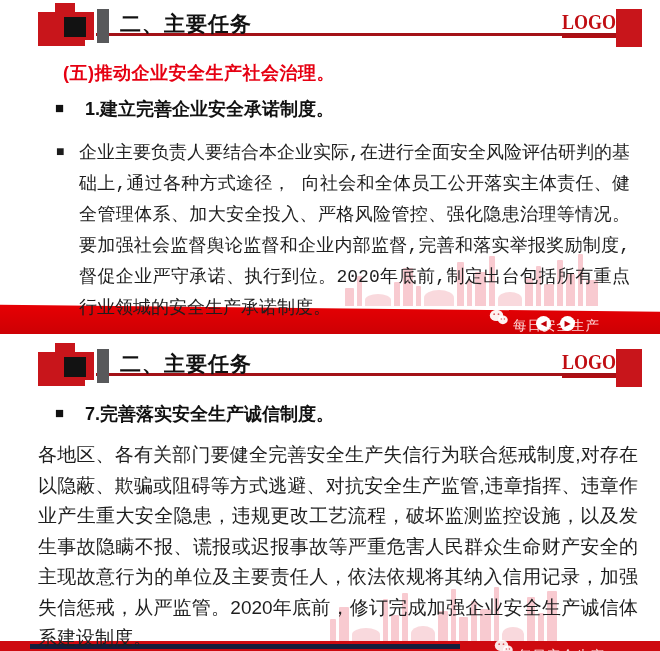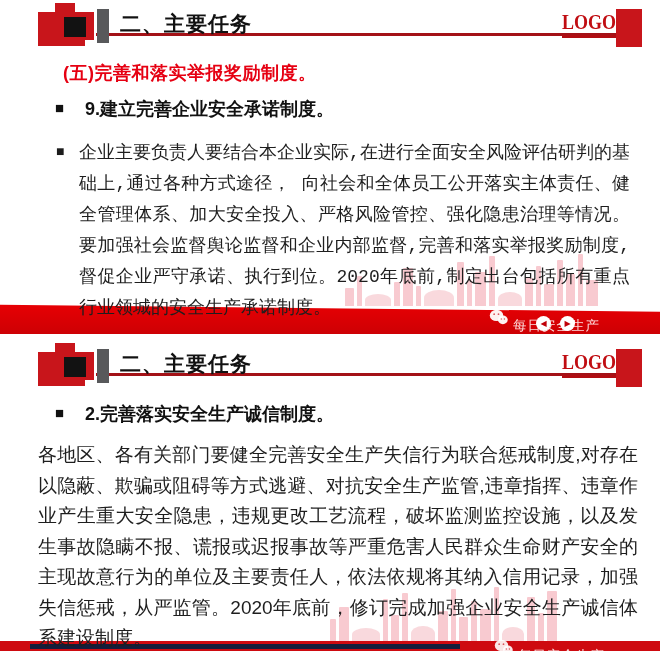--- a/index.html
+++ b/index.html
@@ -88,25 +88,25 @@
     <div class="blk-top"></div>
     <div class="blk-foot"></div>
     <div class="blk-black"></div>
     <div class="bar-gray"></div>
     <div class="hdr-line"></div>
     <div class="hdr-title">二、主要任务</div>
     <div class="logo">LOGO</div>
     <div class="logo-sq"></div>
   </div>
 
-  <div class="subtitle1">(五)完善和落实举报奖励制度。</div>
+  <div class="subtitle1">(五)推动企业安全生产社会治理。</div>
 
   <div class="item-row" id="item1">
     <span class="marker">■</span>
-    <span>9.建立完善企业安全承诺制度。</span>
+    <span>1.建立完善企业安全承诺制度。</span>
   </div>
 
   <div class="para" id="body1">
     <span class="marker">■</span>
     <span class="ptext">企业主要负责人要结合本企业实际,在进行全面安全风险评估研判的基础上,通过各种方式途径， 向社会和全体员工公开落实主体责任、健全管理体系、加大安全投入、严格风险管控、强化隐患治理等情况。要加强社会监督舆论监督和企业内部监督,完善和落实举报奖励制度,督促企业严守承诺、执行到位。2020年底前,制定出台包括所有重点行业领城的安全生产承诺制度。</span>
   </div>
 
   <div class="sky" id="sky1">
     <i style="width:9px;height:18px"></i>
       <i style="width:5px;height:30px"></i>
@@ -158,21 +158,21 @@
     <div class="blk-black"></div>
     <div class="bar-gray"></div>
     <div class="hdr-line"></div>
     <div class="hdr-title">二、主要任务</div>
     <div class="logo">LOGO</div>
     <div class="logo-sq"></div>
   </div>
 
   <div class="item-row" id="item2">
     <span class="marker">■</span>
-    <span>2.完善落实安全生产诚信制度。</span>
+    <span>7.完善落实安全生产诚信制度。</span>
   </div>
 
   <div class="para" id="body2">
     <span class="ptext">各地区、各有关部门要健全完善安全生产失信行为联合惩戒制度,对存在以隐蔽、欺骗或阻碍等方式逃避、对抗安全生产监管,违章指挥、违章作业产生重大安全隐患，违规更改工艺流程，破坏监测监控设施，以及发生事故隐瞒不报、谎报或迟报事故等严重危害人民群众生命财产安全的主现故意行为的单位及主要责任人，依法依规将其纳入信用记录，加强失信惩戒，从严监管。2020年底前，修订完成加强企业安全生产诚信体系建设制度。</span>
   </div>
 </div>
 
 <div class="sky" id="sky2">
   <i style="width:6px;height:22px"></i>
     <i style="width:10px;height:34px"></i>

